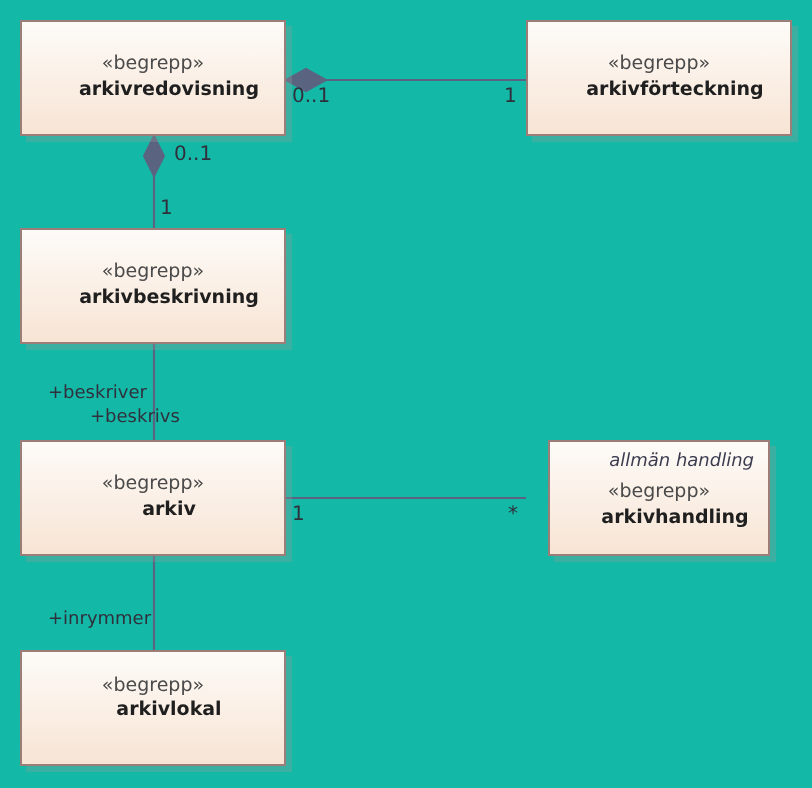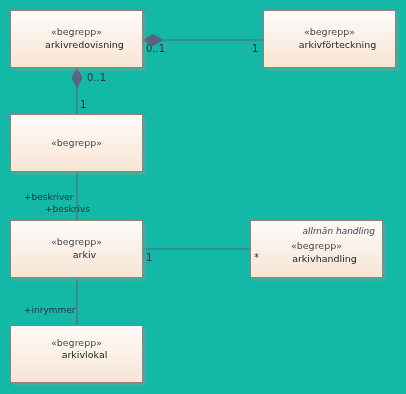--- a/index.html
+++ b/index.html
@@ -43,21 +43,21 @@
   }
   .stereotype {
     font-size: 9.5px;
     color: #4a4a4a;
     font-weight: normal;
     white-space: nowrap;
   }
   .class-name {
     font-size: 9.5px;
     color: #1f1f1f;
-    font-weight: normal;
+    font-weight: bold;
     white-space: nowrap;
     margin-left: 16px;
   }
   .class-supertype {
     position: absolute;
     top: 5px;
     right: 7px;
     font-size: 9px;
     font-style: italic;
     color: #3c3c50;
@@ -106,31 +106,32 @@
   <div class="uml-class" style="left:263px; top:10px; width:133px; height:58px;">
     <div class="class-body">
       <div class="stereotype">«begrepp»</div>
       <div class="class-name">arkivförteckning</div>
     </div>
   </div>
 
   <div class="uml-class" style="left:10px; top:114px; width:133px; height:58px;">
     <div class="class-body">
       <div class="stereotype">«begrepp»</div>
+      <div class="class-name">arkivbeskrivning</div>
     </div>
   </div>
 
   <div class="uml-class" style="left:10px; top:220px; width:133px; height:58px;">
     <div class="class-body">
       <div class="stereotype">«begrepp»</div>
       <div class="class-name">arkiv</div>
     </div>
   </div>
 
-  <div class="uml-class" style="left:250px; top:220px; width:133px; height:58px;">
+  <div class="uml-class" style="left:274px; top:220px; width:111px; height:58px;">
     <div class="class-supertype">allmän handling</div>
     <div class="class-body" style="top:58%;">
       <div class="stereotype">«begrepp»</div>
       <div class="class-name">arkivhandling</div>
     </div>
   </div>
 
   <div class="uml-class" style="left:10px; top:325px; width:133px; height:58px;">
     <div class="class-body" style="top:42%;">
       <div class="stereotype">«begrepp»</div>

